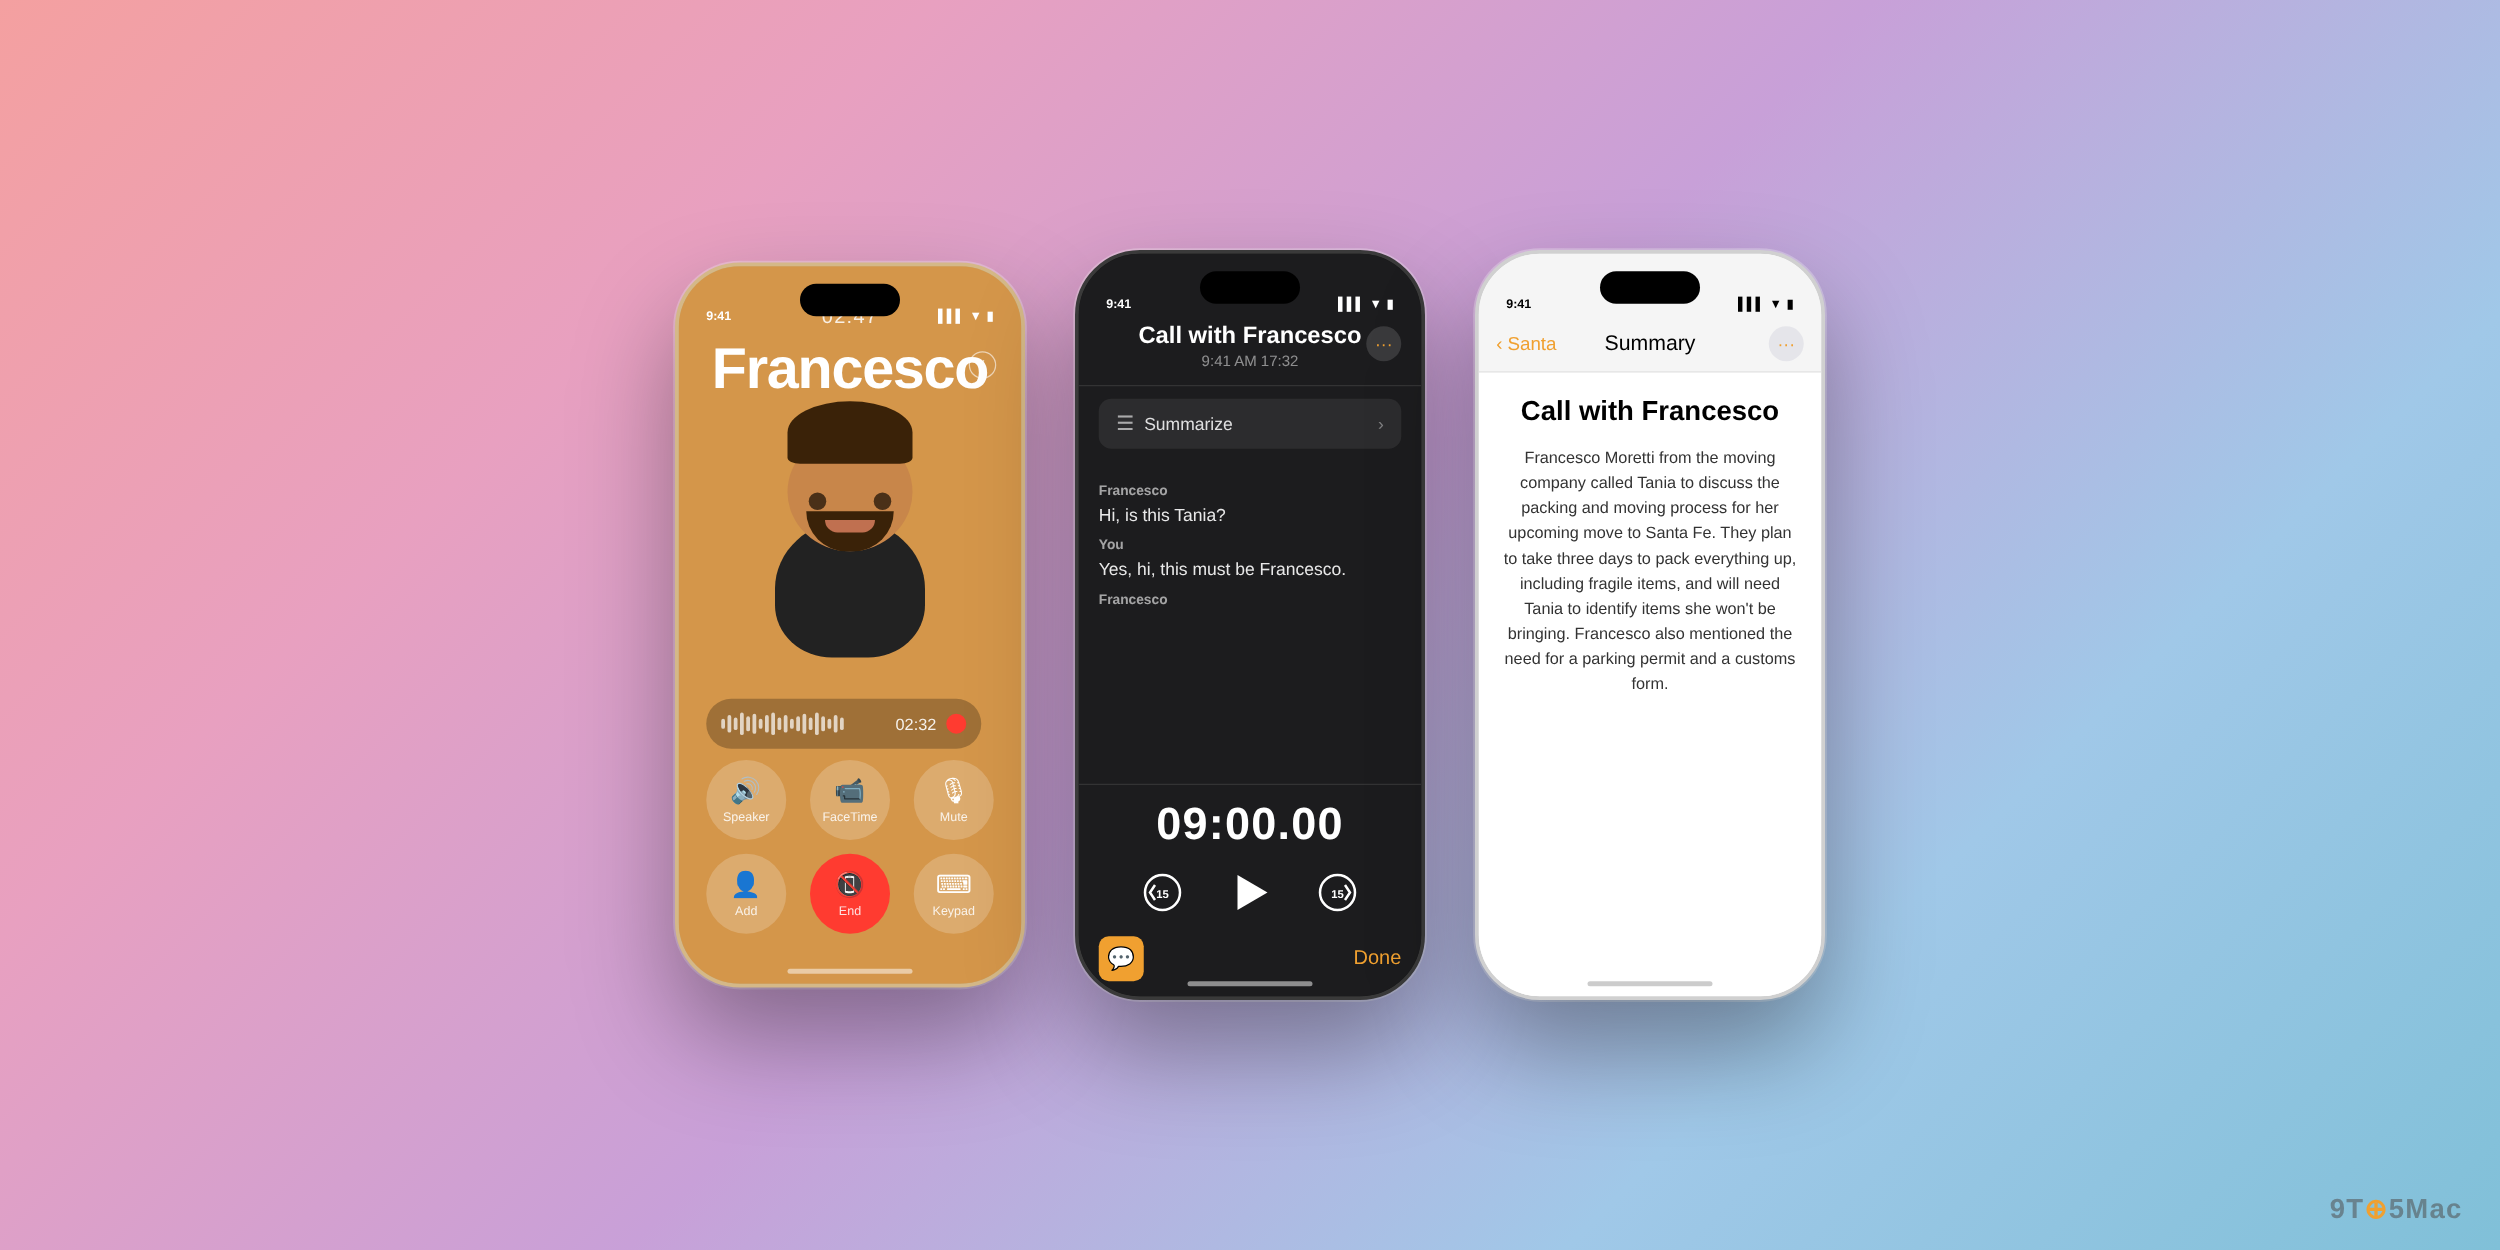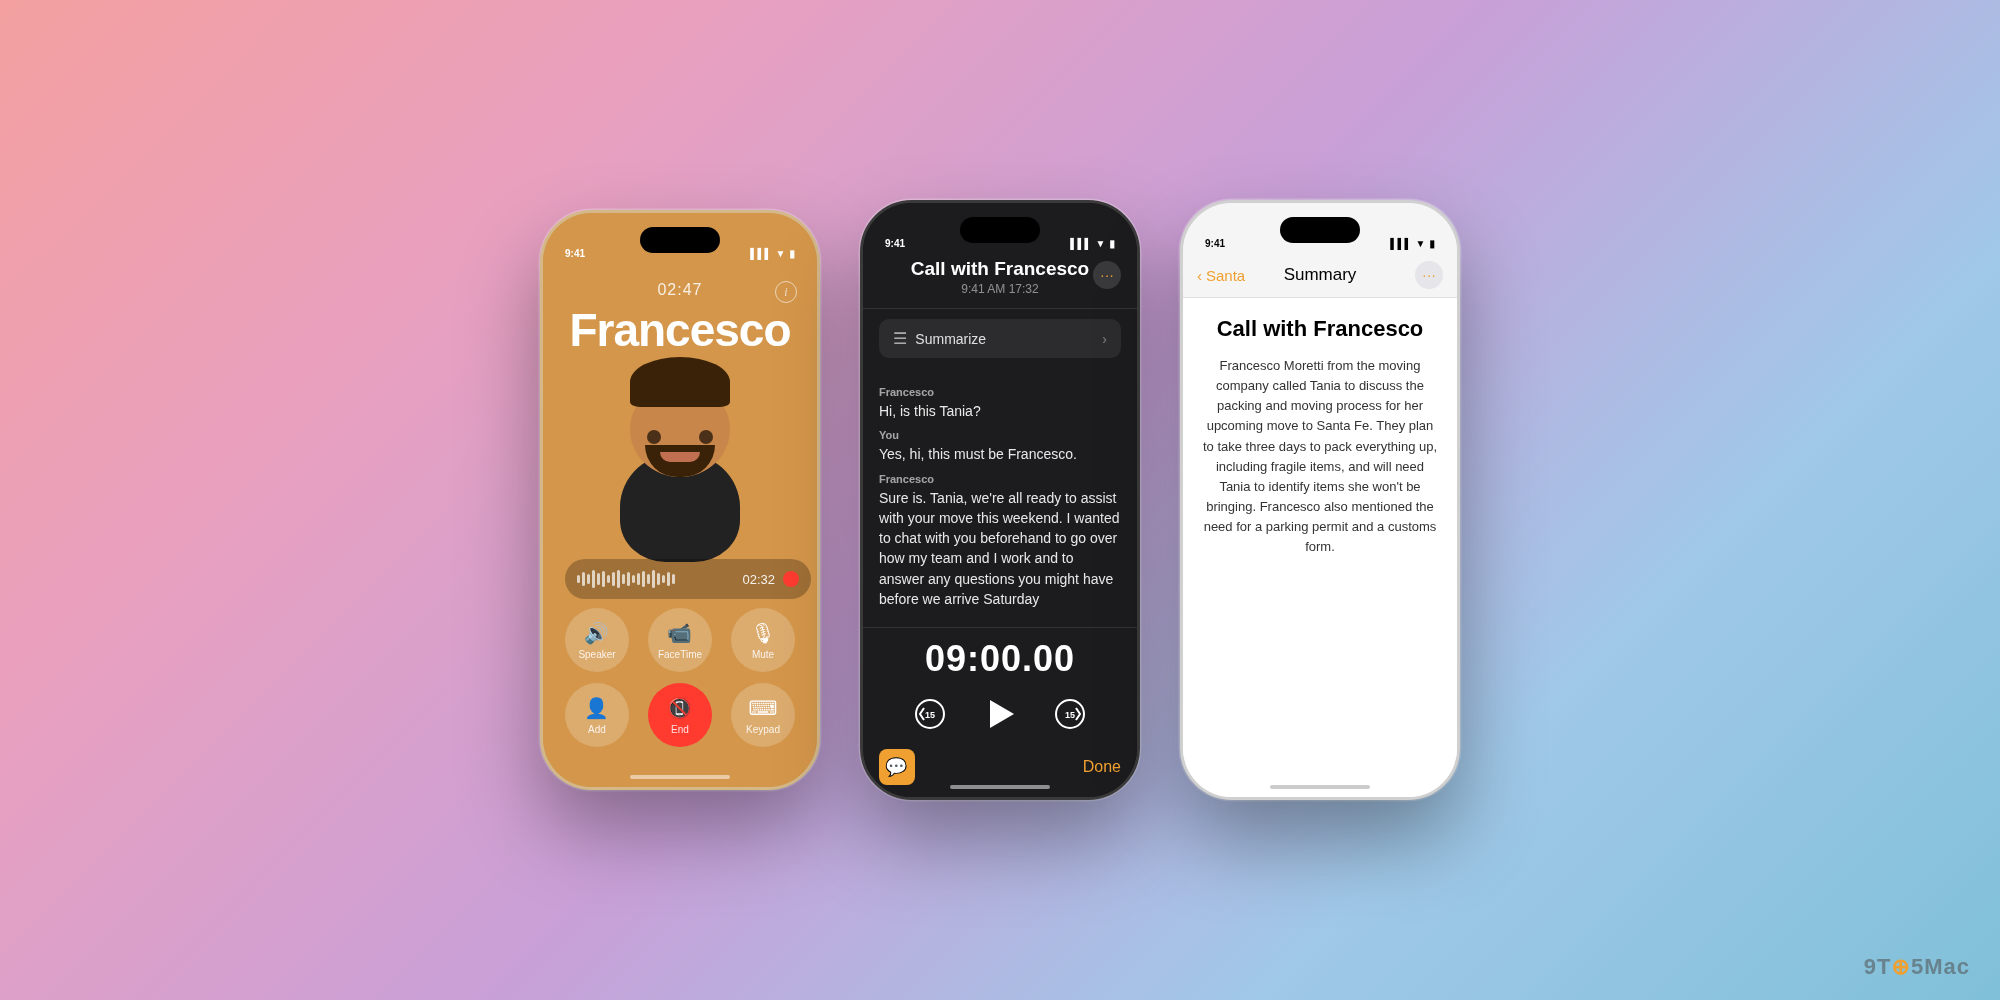--- a/index.html
+++ b/index.html
@@ -431,42 +431,42 @@
       <span>9:41</span>
       <div class="status-icons">
         <span>▌▌▌</span>
         <span>▼</span>
         <span>▮</span>
       </div>
     </div>
 
     <div class="info-icon">i</div>
 
-    <div class="call-timer" style="margin-top:68px;">02:47</div>
+    <div class="call-timer" style="margin-top:32px;">02:47</div>
 
     <div class="call-name">Francesco</div>
 
     <div class="memoji-container" style="position:relative;width:170px;height:200px;margin-top:5px;">
 
       <div style="position:absolute;bottom:0;left:25px;width:120px;height:110px;background:#222;border-radius:50% 50% 38% 38%;"></div>
       <div style="position:absolute;bottom:85px;left:35px;width:100px;height:95px;background:#c8864a;border-radius:50%;"></div>
 
       <div style="position:absolute;bottom:155px;left:35px;width:100px;height:50px;background:#3a2208;border-radius:50% 50% 10% 10%;"></div>
 
       <div style="position:absolute;bottom:118px;left:52px;width:14px;height:14px;background:#4a3018;border-radius:50%;"></div>
       <div style="position:absolute;bottom:118px;left:104px;width:14px;height:14px;background:#4a3018;border-radius:50%;"></div>
 
       <div style="position:absolute;bottom:104px;left:80px;width:10px;height:8px;background:#b07640;border-radius:50%;"></div>
 
       <div style="position:absolute;bottom:85px;left:50px;width:70px;height:32px;background:#3a2208;border-radius:0 0 35px 35px;"></div>
 
       <div style="position:absolute;bottom:100px;left:65px;width:40px;height:10px;background:#c07050;border-radius:0 0 15px 15px;"></div>
     </div>
 
-    <div class="recording-bar" style="position:absolute;bottom:188px;left:22px;right:6px;">
+    <div class="recording-bar" style="position:absolute;bottom:188px;left:22px;right:32px;">
       <div class="waveform">
         <div class="wave-bar" style="height:8px;"></div>
         <div class="wave-bar" style="height:14px;"></div>
         <div class="wave-bar" style="height:10px;"></div>
         <div class="wave-bar" style="height:18px;"></div>
         <div class="wave-bar" style="height:12px;"></div>
         <div class="wave-bar" style="height:16px;"></div>
         <div class="wave-bar" style="height:8px;"></div>
         <div class="wave-bar" style="height:14px;"></div>
         <div class="wave-bar" style="height:18px;"></div>
@@ -547,21 +547,20 @@
       </div>
       <span class="summarize-chevron">›</span>
     </div>
 
     <div class="transcript-area">
       <div class="transcript-speaker">Francesco</div>
       <div class="transcript-text">Hi, is this Tania?</div>
       <div class="transcript-speaker">You</div>
       <div class="transcript-text">Yes, hi, this must be Francesco.</div>
       <div class="transcript-speaker">Francesco</div>
-      <div class="transcript-text">Sure is. Tania, we're all ready to assist with your move this weekend. I wanted to chat with you beforehand to go over how my team and I work and to answer any questions you might have before we arrive Saturday</div>
     </div>
 
     <div class="playback-section">
       <div class="playback-time">09:00.00</div>
       <div class="playback-controls">
         <div class="skip-btn">
           <svg width="32" height="32" viewBox="0 0 32 32">
             <circle cx="16" cy="16" r="14" stroke="white" stroke-width="2" fill="none"></circle>
             <text x="16" y="20" text-anchor="middle" fill="white" font-size="9" font-weight="bold">15</text>
             <path d="M10 10 L6 16 L10 22" stroke="white" stroke-width="2" fill="none"></path>

